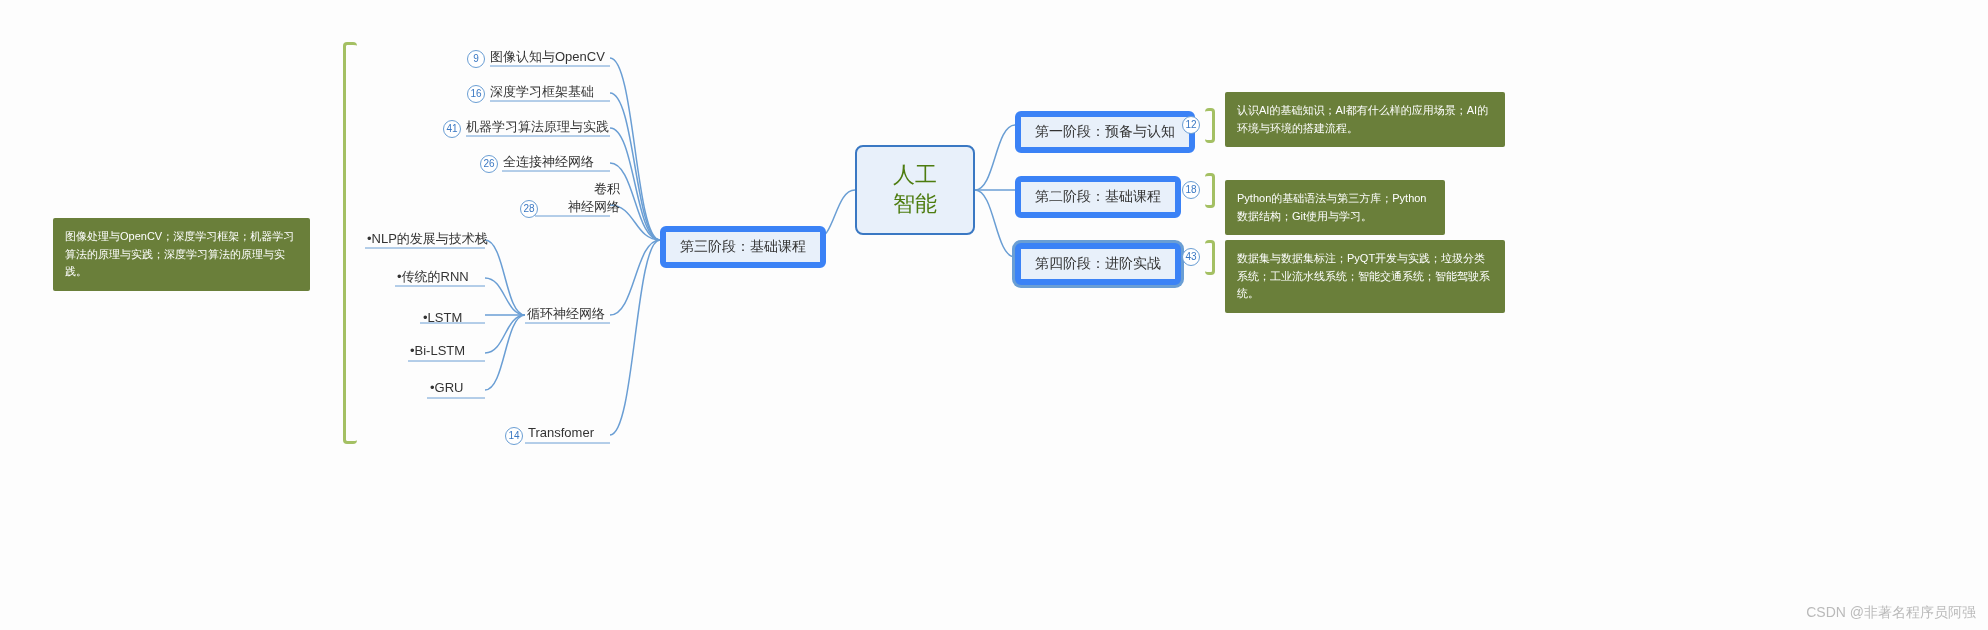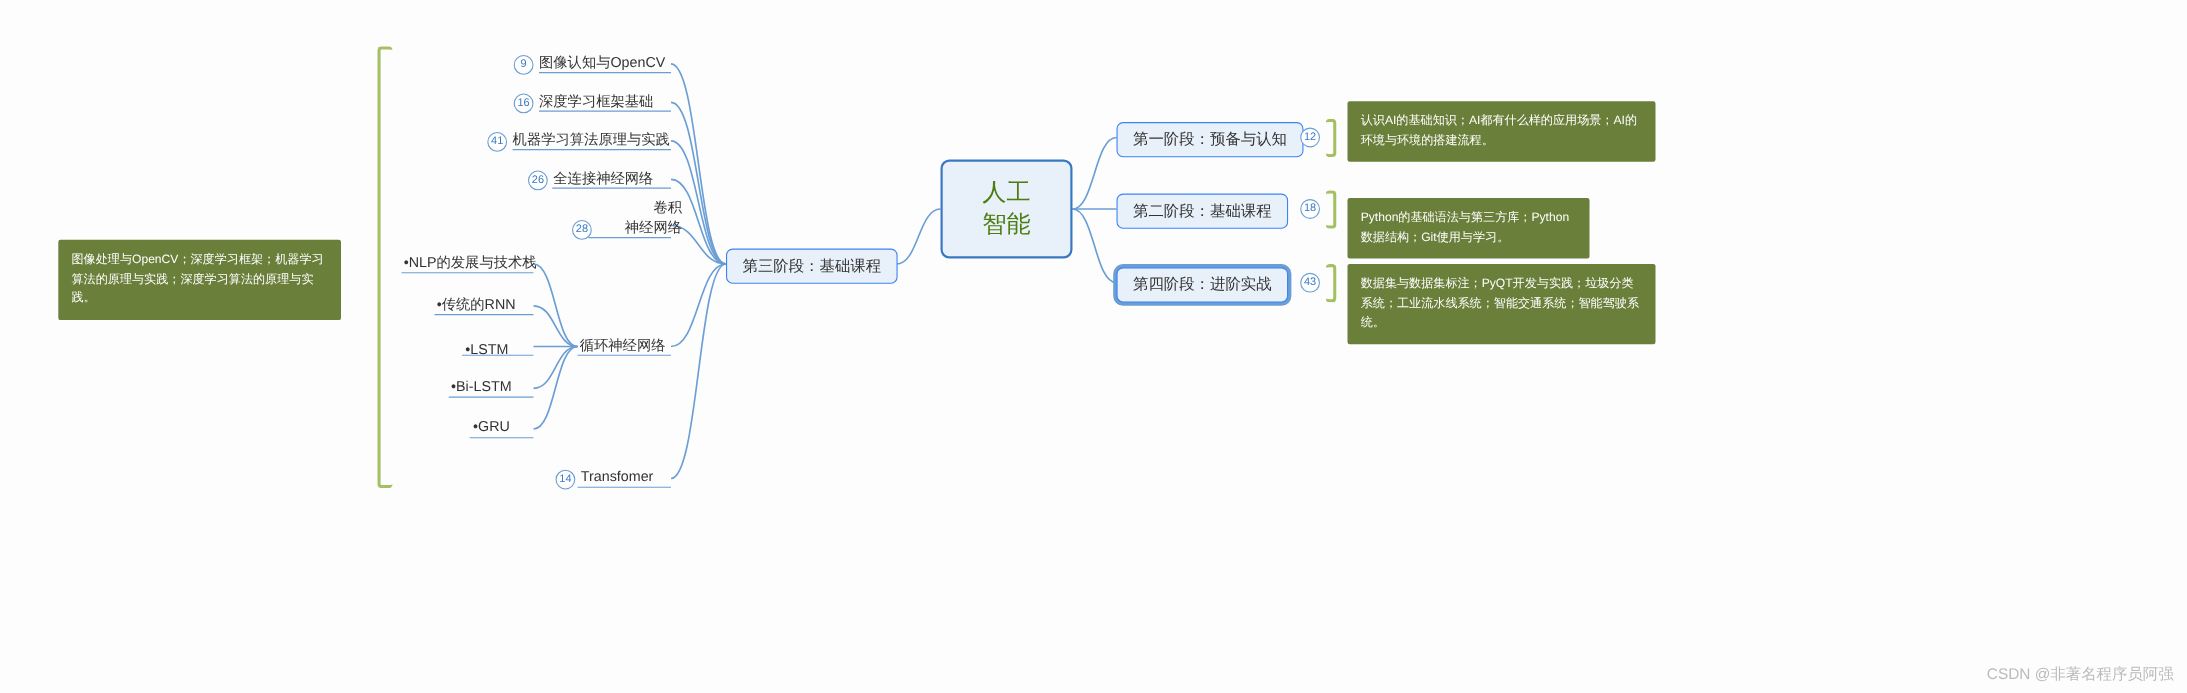--- a/index.html
+++ b/index.html
@@ -13,21 +13,21 @@
   }
   svg.connectors {
     position: absolute;
     top: 0; left: 0;
     width: 1988px; height: 630px;
     pointer-events: none;
   }
   .node {
     position: absolute;
     background: #e8f0fa;
-    border: 1px solid #3b82f6;
+    border: 6px solid #3b82f6;
     border-radius: 6px;
     padding: 6px 14px;
     font-size: 14px;
     color: #333;
     white-space: nowrap;
   }
   .root {
     position: absolute;
     background: #e8f0fa;
     border: 2px solid #3a78c3;

